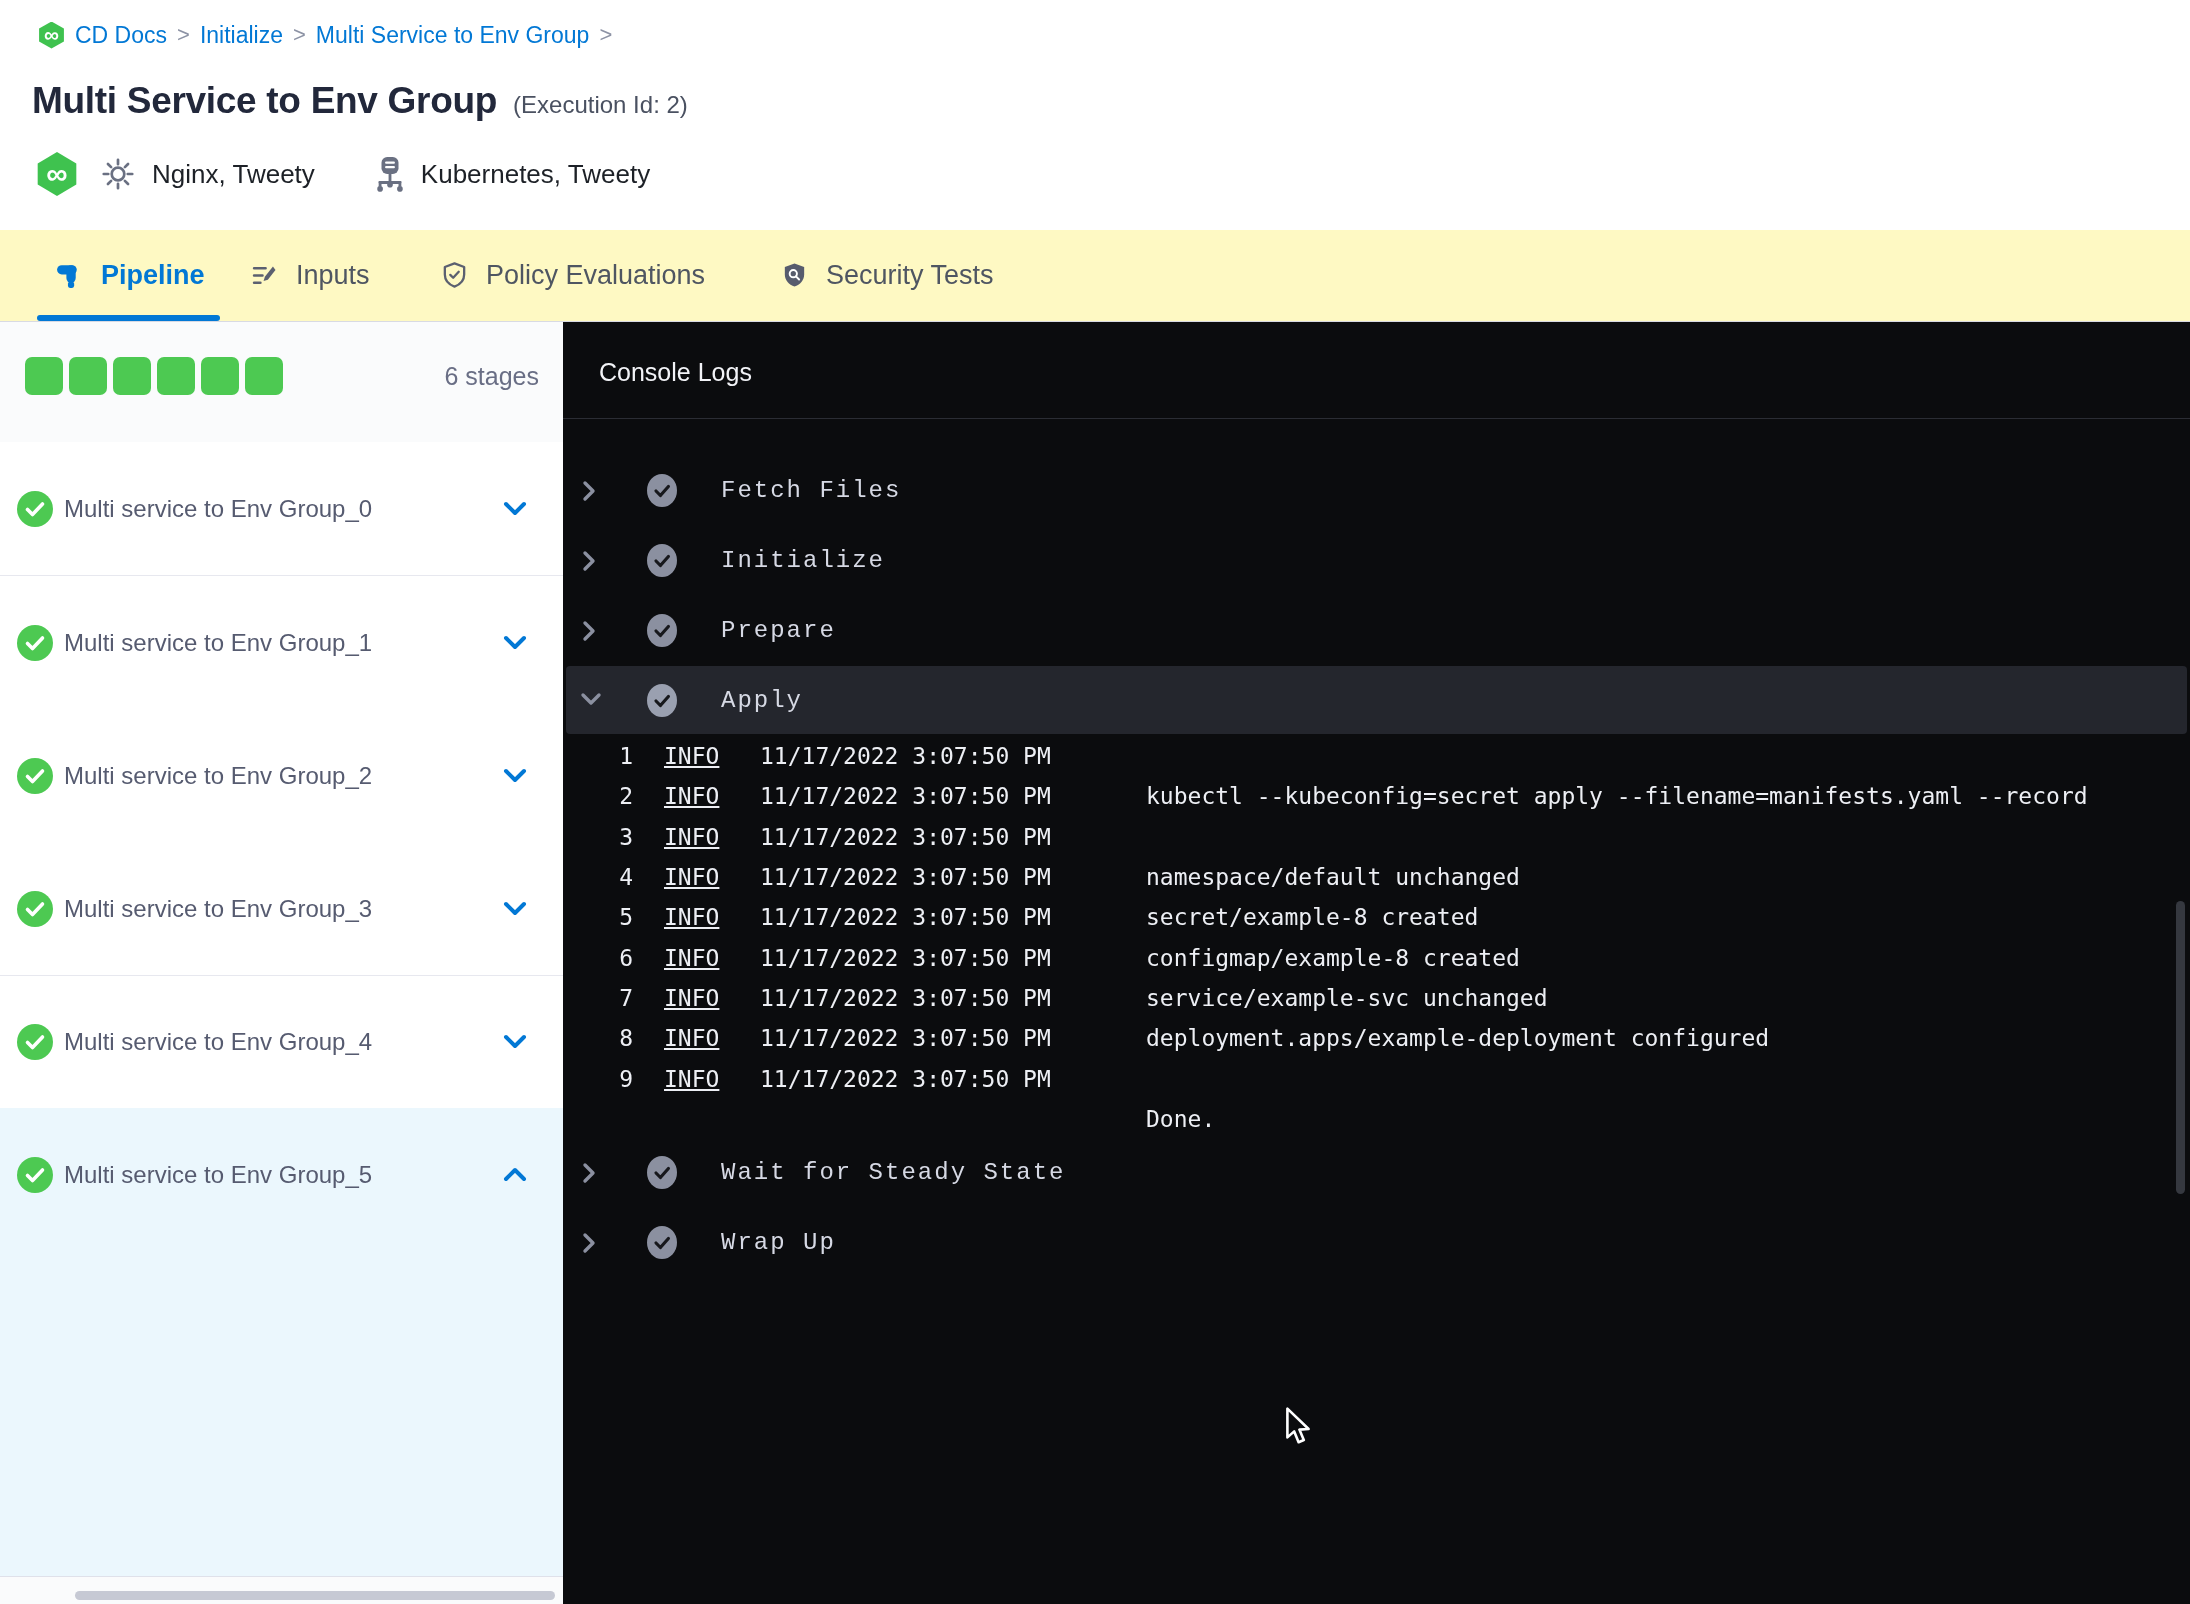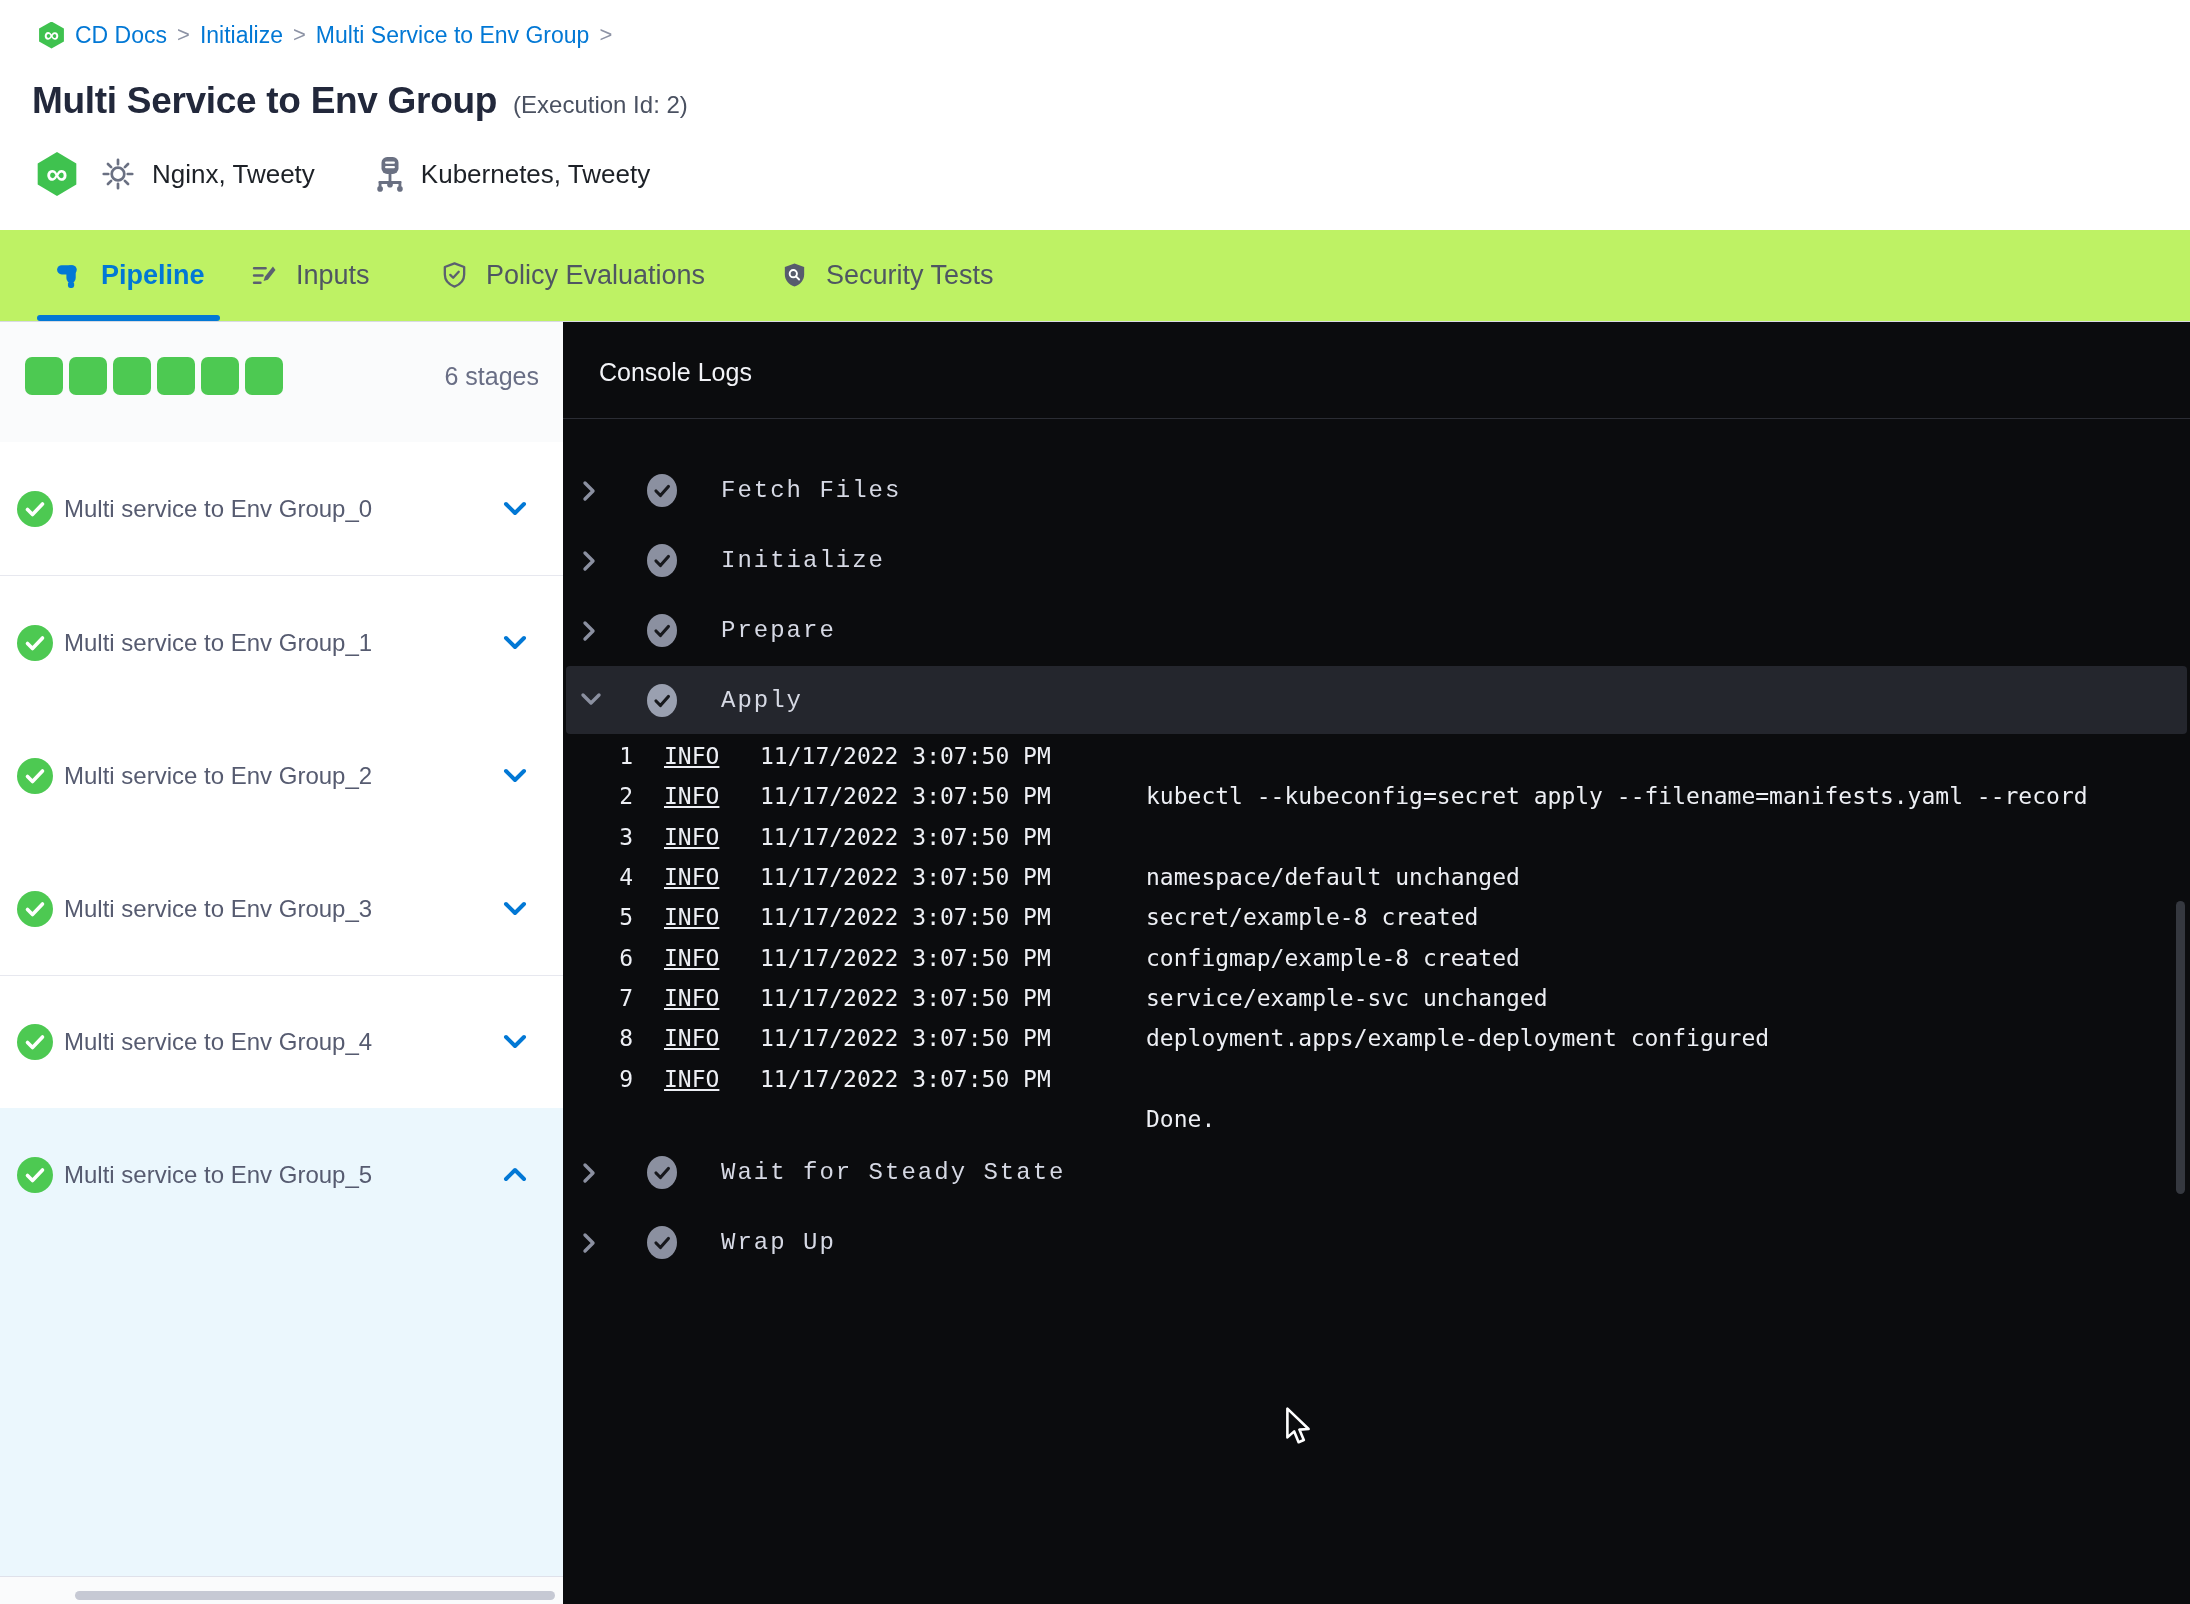--- a/index.html
+++ b/index.html
@@ -15,21 +15,21 @@
   .crumb-sep{color:#8d93a5;font-size:22px;}
   .title-row{position:absolute;left:32px;top:80px;display:flex;align-items:baseline;gap:16px;}
   .page-title{font-size:37px;font-weight:bold;color:#22283b;letter-spacing:-0.3px;}
   .exec-id{font-size:24px;color:#4a5161;}
   .svc-row{position:absolute;left:36px;top:150px;height:48px;display:flex;align-items:center;}
   .hex-icon{width:42px;height:44px;background:#3fc24f;color:#fff;display:flex;align-items:center;justify-content:center;
             font-size:30px;font-weight:bold;clip-path:polygon(50% 0,96% 26%,96% 74%,50% 100%,4% 74%,4% 26%);}
   .svc-label{font-size:26px;color:#1d2127;}
 
   
-  .tabbar{position:absolute;left:0;top:230px;width:2190px;height:91px;background:#bef264;border-bottom:1px solid #d8dae3;}
+  .tabbar{position:absolute;left:0;top:230px;width:2190px;height:91px;background:#fef9c3;border-bottom:1px solid #d8dae3;}
   .tab{position:absolute;top:0;height:91px;display:flex;align-items:center;gap:17px;cursor:pointer;}
   .tab-label{font-size:27px;color:#4f5662;}
   .tab-label.active{color:#0278d5;font-weight:bold;}
   .tab-underline{position:absolute;left:37px;top:85px;width:183px;height:6px;border-radius:3px;background:#0278d5;}
 
   
   .sidebar{position:absolute;left:0;top:322px;width:563px;height:1282px;background:#fff;}
   .sb-head{position:absolute;left:0;top:0;width:563px;height:120px;background:#fafbfc;border-bottom:1px solid #e7e8ef;}
   .squares{position:absolute;left:25px;top:35px;display:flex;gap:6px;}
   .square{width:38px;height:38px;border-radius:7px;background:#4dc952;}

